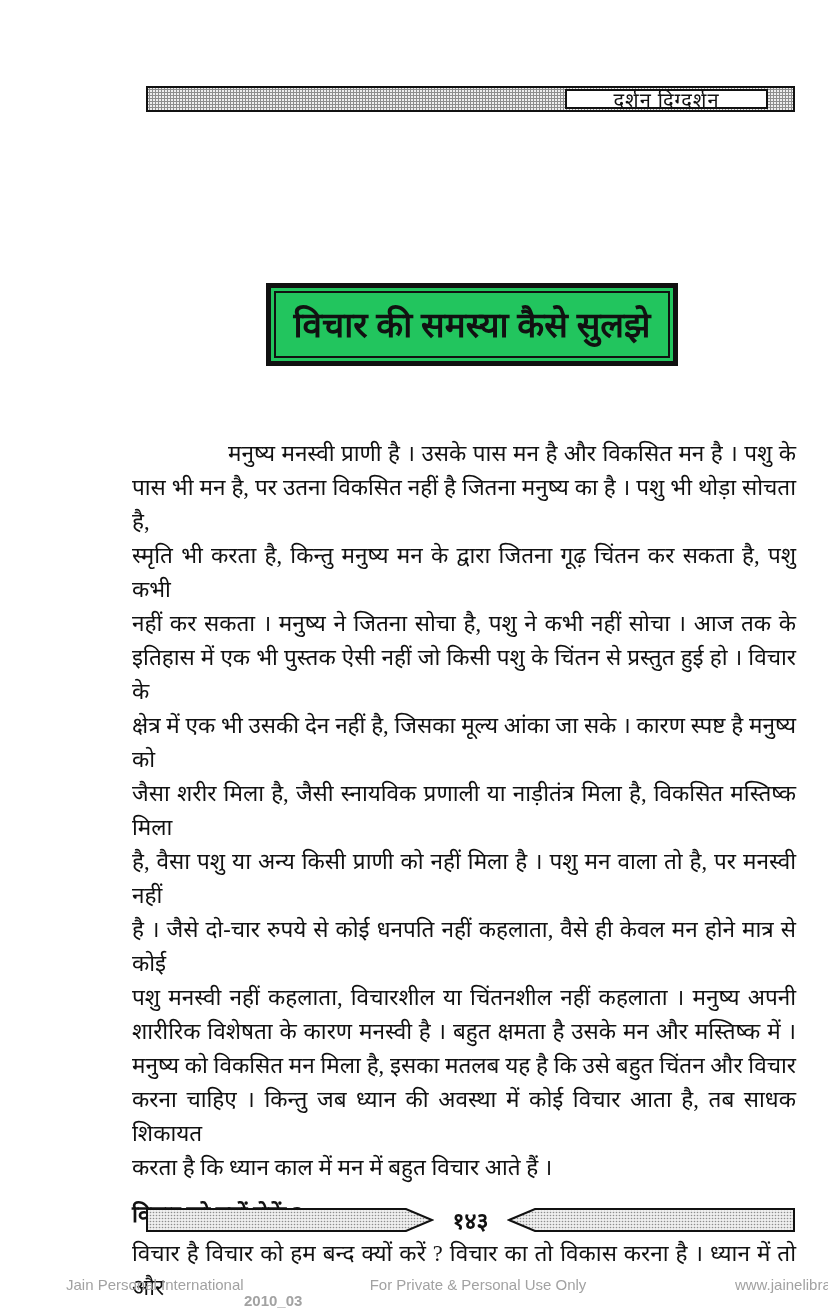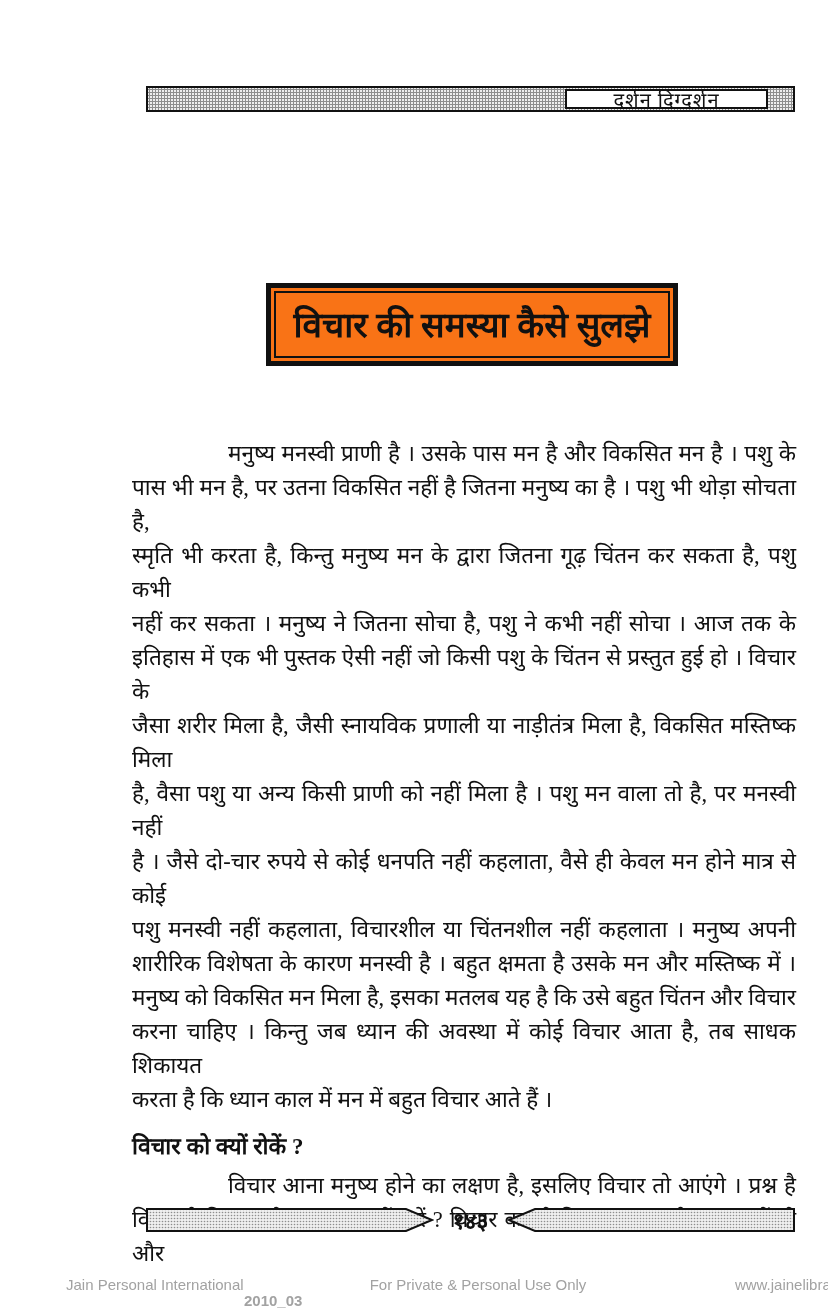--- a/index.html
+++ b/index.html
@@ -23,21 +23,21 @@
     border:2px solid #111;box-sizing:border-box;
   }
   .header-label{
     position:absolute;right:25px;top:1px;height:calc(100% - 2px);width:203px;
     background:#fff;border:2px solid #111;box-sizing:border-box;
     display:flex;align-items:center;justify-content:center;
     font-size:20px;letter-spacing:1px;
   }
   .title-box{
     position:absolute;left:218px;top:283px;width:412px;
-    border:5px solid #111;background:#f97316;padding:3px;box-sizing:border-box;
+    border:5px solid #111;background:#22c55e;padding:3px;box-sizing:border-box;
   }
   .title-inner{
     border:2px solid #111;
     padding:7px 8px 9px 8px;
     text-align:center;
     font-size:35px;font-weight:bold;white-space:nowrap;
   }
   .author-line{
     position:absolute;right:63px;top:363px;
     font-size:25px;font-style:italic;font-weight:bold;
@@ -90,32 +90,32 @@
     <div class="title-inner">विचार की समस्या कैसे सुलझे</div>
   </div>
 
 
   <div class="body-text">
     <div class="line indent">मनुष्य मनस्वी प्राणी है ।  उसके पास मन है और विकसित मन है ।  पशु के</div>
     <div class="line">पास भी मन है, पर उतना विकसित नहीं है जितना मनुष्य का है ।  पशु भी थोड़ा सोचता है,</div>
     <div class="line">स्मृति भी करता है, किन्तु मनुष्य मन के द्वारा जितना गूढ़ चिंतन कर सकता है, पशु कभी</div>
     <div class="line">नहीं कर सकता ।  मनुष्य ने जितना सोचा है, पशु ने कभी नहीं सोचा ।  आज तक के</div>
     <div class="line">इतिहास में एक भी पुस्तक ऐसी नहीं जो किसी पशु के चिंतन से प्रस्तुत हुई हो ।  विचार के</div>
+    <div class="line">क्षेत्र में एक भी उसकी देन नहीं है, जिसका मूल्य आंका जा सके ।  कारण स्पष्ट है मनुष्य को</div>
     <div class="line">जैसा शरीर मिला है, जैसी स्नायविक प्रणाली या नाड़ीतंत्र मिला है, विकसित मस्तिष्क मिला</div>
     <div class="line">है, वैसा पशु या अन्य किसी प्राणी को नहीं मिला है ।  पशु मन वाला तो है, पर मनस्वी नहीं</div>
     <div class="line">है ।  जैसे दो-चार रुपये से कोई धनपति नहीं कहलाता, वैसे ही केवल मन होने मात्र से कोई</div>
     <div class="line">पशु मनस्वी नहीं कहलाता, विचारशील या चिंतनशील नहीं कहलाता ।  मनुष्य अपनी</div>
     <div class="line">शारीरिक विशेषता के कारण मनस्वी है ।  बहुत क्षमता है उसके मन और मस्तिष्क में ।</div>
     <div class="line">मनुष्य को विकसित मन मिला है, इसका मतलब यह है कि उसे बहुत चिंतन और विचार</div>
     <div class="line">करना चाहिए ।  किन्तु जब ध्यान की अवस्था में कोई विचार आता है, तब साधक शिकायत</div>
     <div class="line short">करता है कि ध्यान काल में मन में बहुत विचार आते हैं ।</div>
 
     <div class="section-heading">विचार को क्यों रोकें ?</div>
 
-    <div class="line indent">विचार आना मनुष्य होने का लक्षण है, इसलिए विचार तो आएंगे ।  प्रश्न है</div>
     <div class="line">विचार है विचार को हम बन्द क्यों करें ? विचार का तो विकास करना है ।  ध्यान में तो और</div>
 
   </div>
 
   <div class="ornament">
     <svg width="288" height="30" viewBox="0 0 288 30">
       <defs>
         <pattern id="stipL" width="3" height="3" patternUnits="userSpaceOnUse">
           <rect width="3" height="3" fill="#efefef"></rect>
           <circle cx="1.5" cy="1.5" r="0.8" fill="#8e8e8e"></circle>

